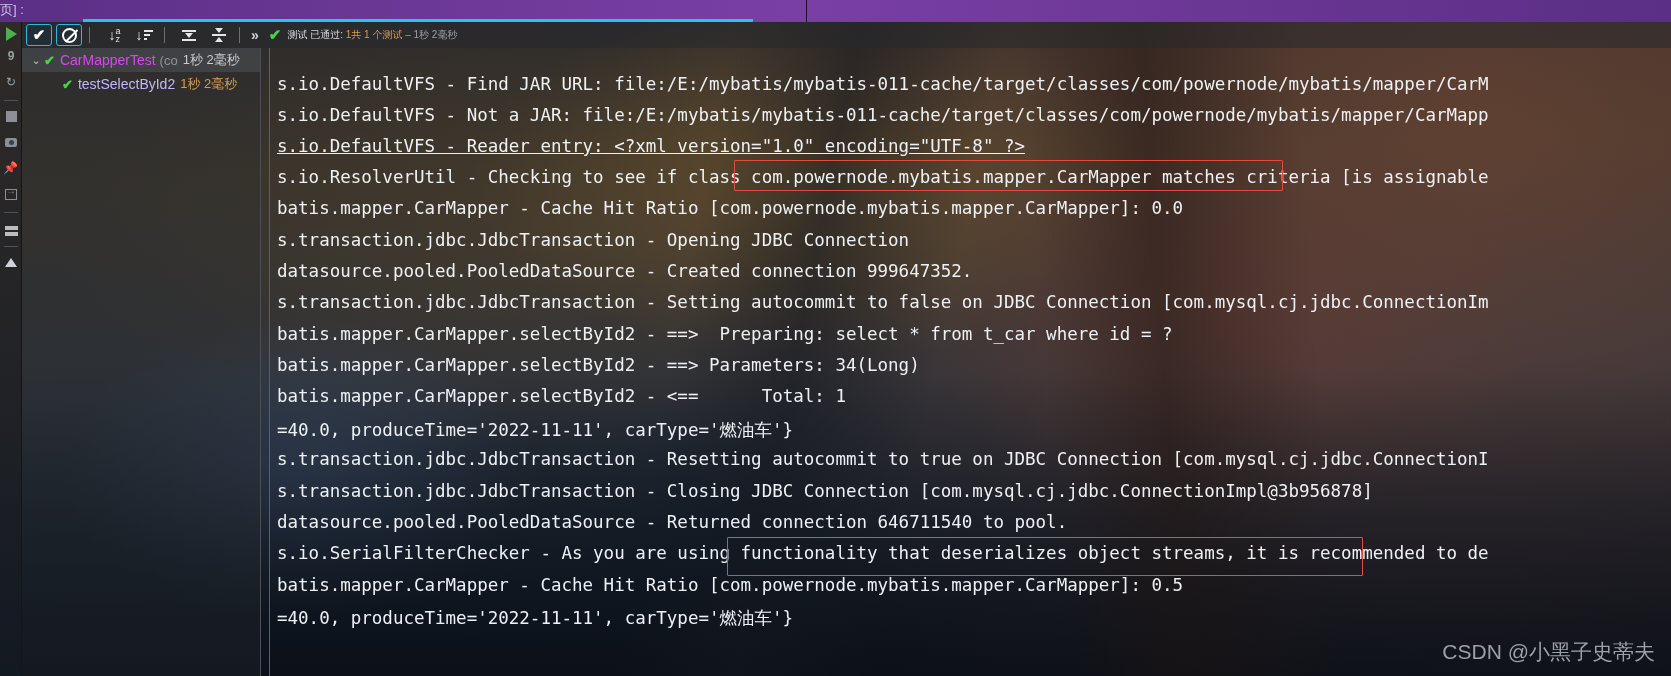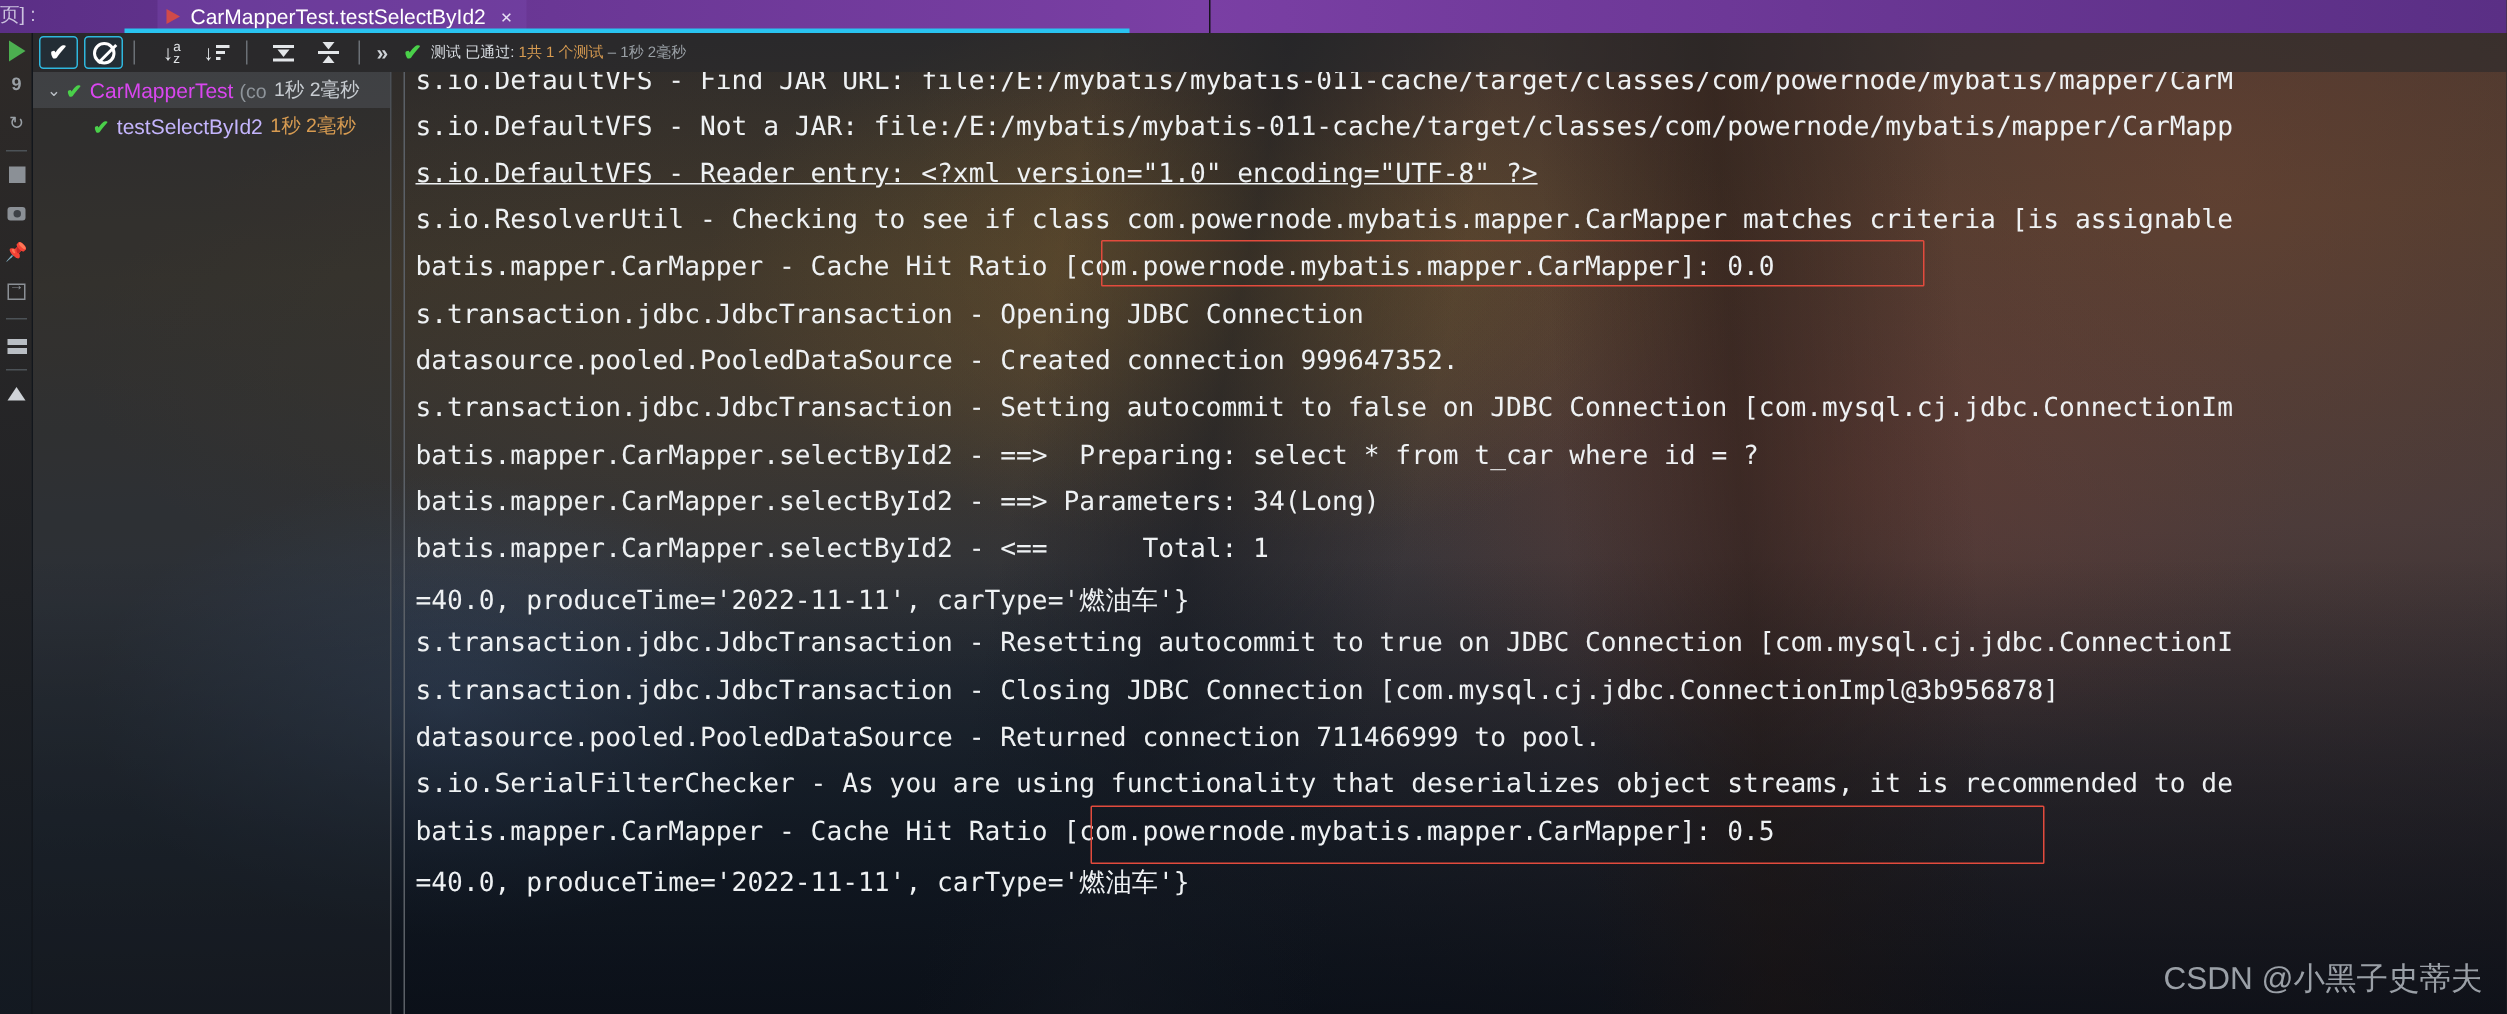--- a/index.html
+++ b/index.html
@@ -137,21 +137,21 @@
   .tree-row.child .time{ color:#d79b51; }
 
   
   .console{
     position:absolute; left:261px; top:48px; width:1410px; height:628px;
     overflow:hidden;
     font-family:"DejaVu Sans Mono", monospace;
   }
   .console .cline{
     position:absolute; left:16px; white-space:pre; font-size:17.5px;
-    color:#eef1f3; letter-spacing:0px;
+    color:#eef1f3; letter-spacing:0px;margin-top:30px;
   }
   .redbox{
     position:absolute; border:1.4px solid #e24b3d; border-radius:1px; pointer-events:none;
   }
   .console-left-rule{
     position:absolute; left:8px; top:0; width:1px; height:628px; background:#5b6067;
   }
 
   
   .watermark{
@@ -160,25 +160,20 @@
     font-family:"Liberation Sans", sans-serif;
   }
 </style>
 </head>
 <body>
 
 <div class="backdrop"></div>
 
 <div class="tabstrip">
   <span class="left-frag">页] :</span>
-  <div class="tab">
-    <span class="runmark"></span>
-    <span class="tab-title">CarMapperTest.testSelectById2</span>
-    <span class="tab-close">×</span>
-  </div>
   <div class="tab-underline"></div>
   <div class="divline"></div>
 </div>
 
 <div class="gutter">
   <div class="g-ico g-play">
       <i></i>
     </div>
   <div class="g-ico g-num">9</div>
   <div class="g-ico g-rerun">↻</div>
@@ -276,21 +271,21 @@
       <div class="cline" style="top: 120px;">batis.mapper.CarMapper - Cache Hit Ratio [com.powernode.mybatis.mapper.CarMapper]: 0.0</div>
       <div class="cline" style="top: 152px;">s.transaction.jdbc.JdbcTransaction - Opening JDBC Connection</div>
       <div class="cline" style="top: 183px;">datasource.pooled.PooledDataSource - Created connection 999647352.</div>
       <div class="cline" style="top: 214px;">s.transaction.jdbc.JdbcTransaction - Setting autocommit to false on JDBC Connection [com.mysql.cj.jdbc.ConnectionIm</div>
       <div class="cline" style="top: 246px;">batis.mapper.CarMapper.selectById2 - ==&gt;  Preparing: select * from t_car where id = ?</div>
       <div class="cline" style="top: 277px;">batis.mapper.CarMapper.selectById2 - ==&gt; Parameters: 34(Long)</div>
       <div class="cline" style="top: 308px;">batis.mapper.CarMapper.selectById2 - &lt;==      Total: 1</div>
       <div class="cline" style="top: 340px;">=40.0, produceTime='2022-11-11', carType='燃油车'}</div>
       <div class="cline" style="top: 371px;">s.transaction.jdbc.JdbcTransaction - Resetting autocommit to true on JDBC Connection [com.mysql.cj.jdbc.ConnectionI</div>
       <div class="cline" style="top: 403px;">s.transaction.jdbc.JdbcTransaction - Closing JDBC Connection [com.mysql.cj.jdbc.ConnectionImpl@3b956878]</div>
-      <div class="cline" style="top: 434px;">datasource.pooled.PooledDataSource - Returned connection 711466999 to pool.</div>
+      <div class="cline" style="top: 434px;">datasource.pooled.PooledDataSource - Returned connection 646711540 to pool.</div>
       <div class="cline" style="top: 465px;">s.io.SerialFilterChecker - As you are using functionality that deserializes object streams, it is recommended to de</div>
       <div class="cline" style="top: 497px;">batis.mapper.CarMapper - Cache Hit Ratio [com.powernode.mybatis.mapper.CarMapper]: 0.5</div>
       <div class="cline" style="top: 528px;">=40.0, produceTime='2022-11-11', carType='燃油车'}</div>
     </div>
   <div id="console-highlights">
       <div class="redbox" style="left: 473px; top: 112px; width: 549px; height: 31px;"></div>
       <div class="redbox" style="left: 466px; top: 489px; width: 636px; height: 39px;"></div>
     </div>
 </div>
 

